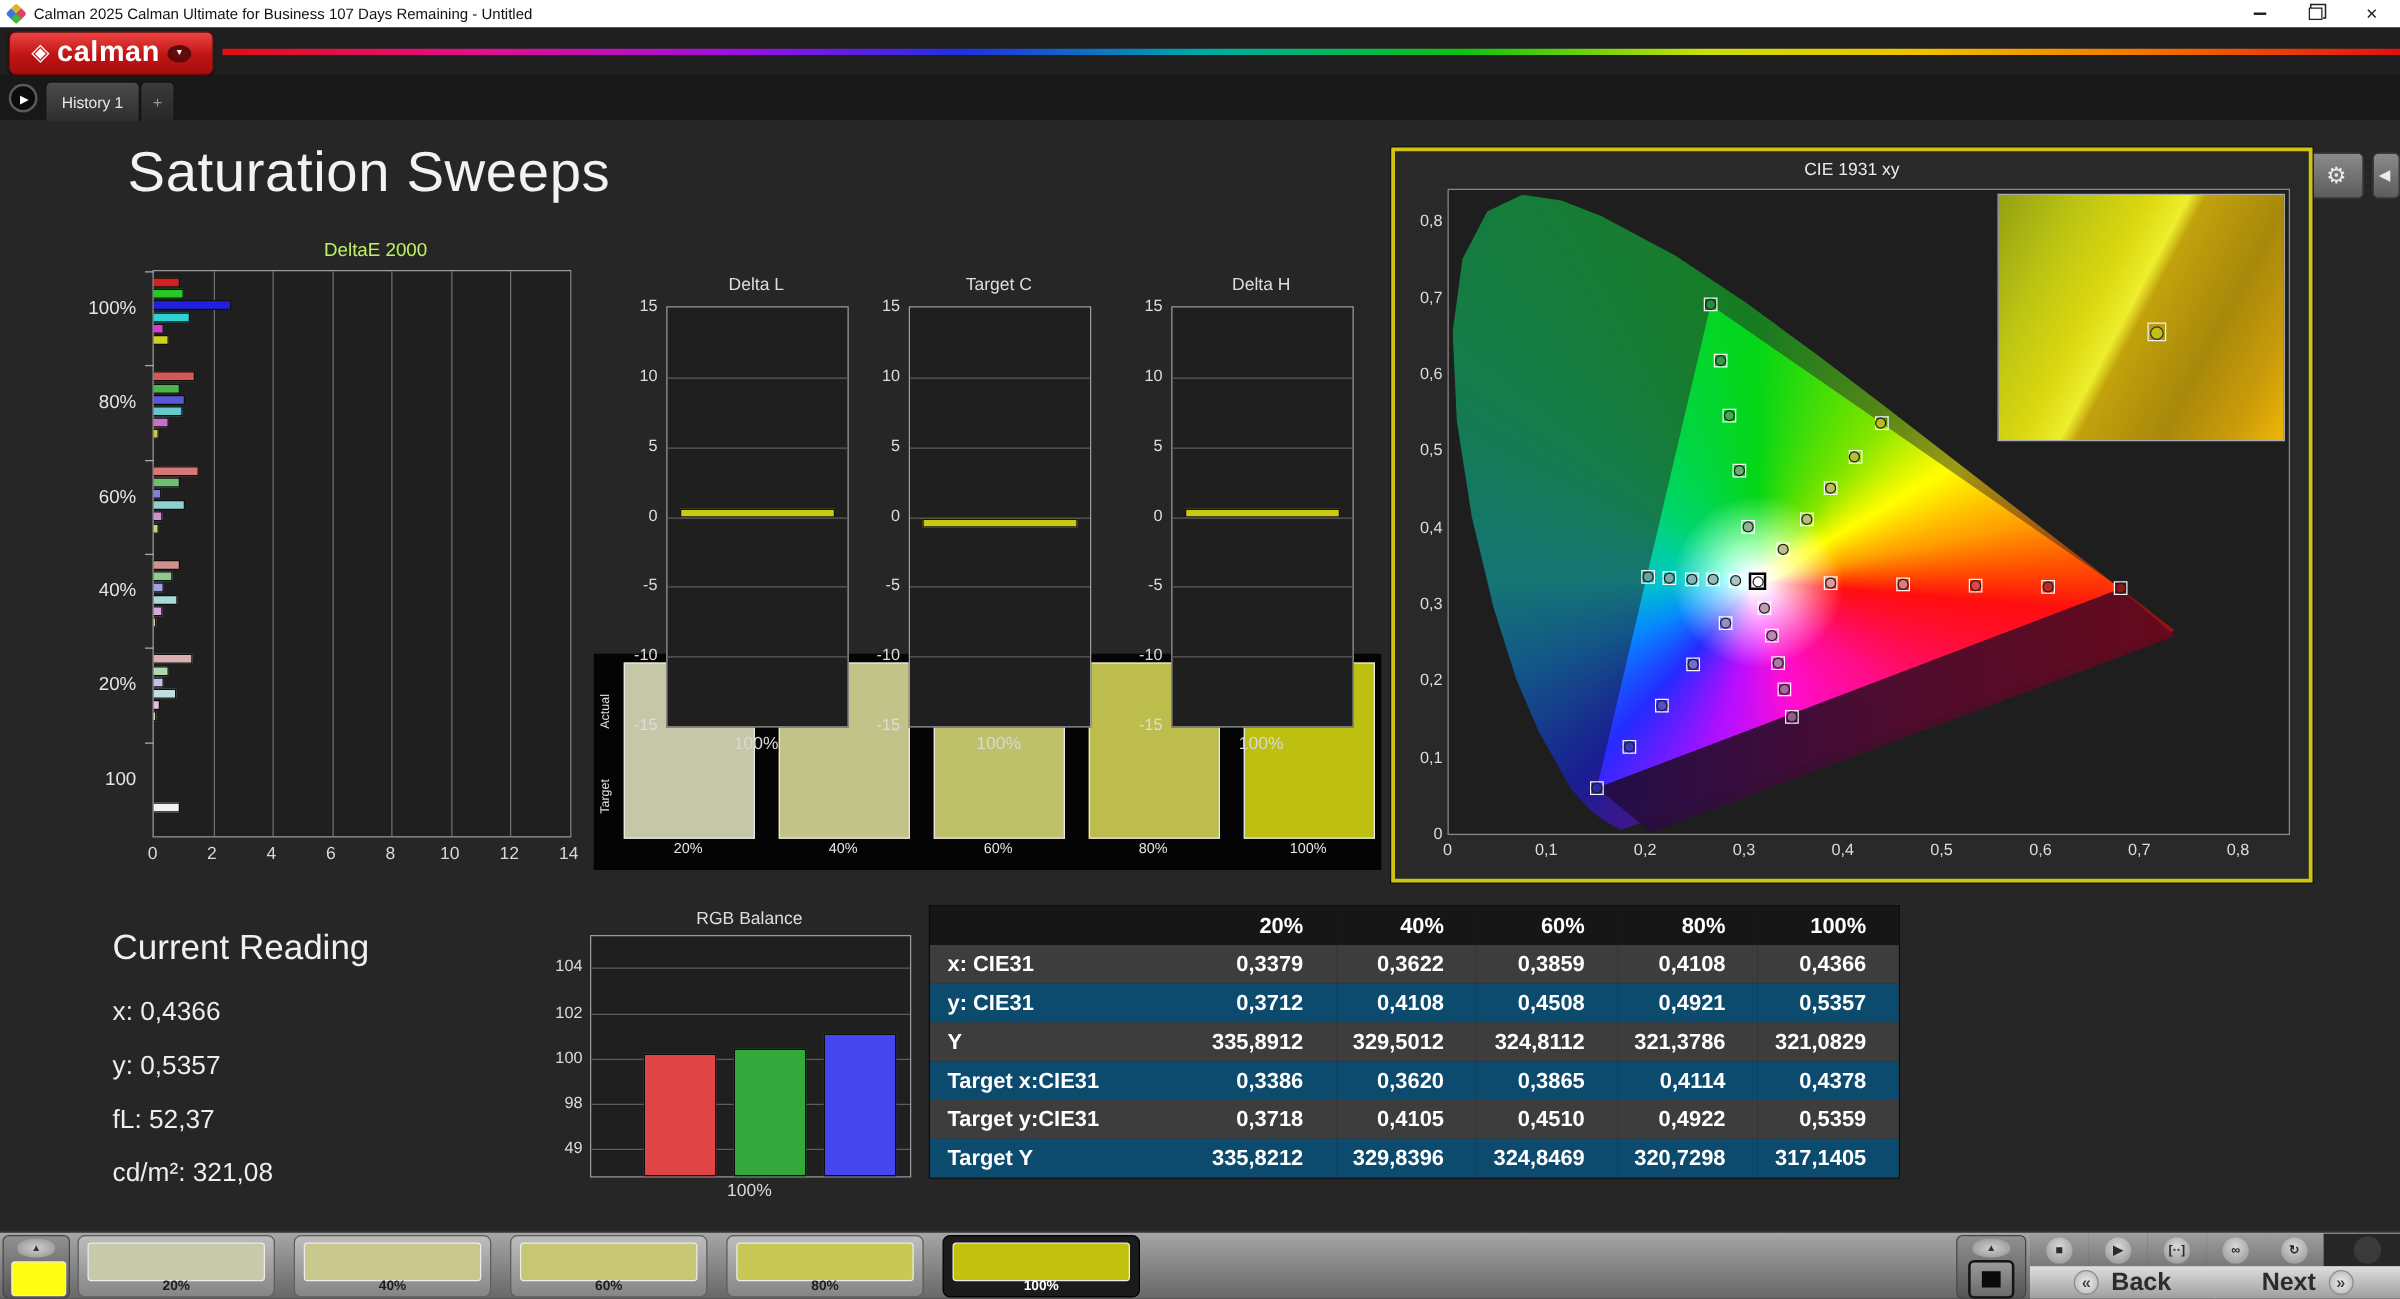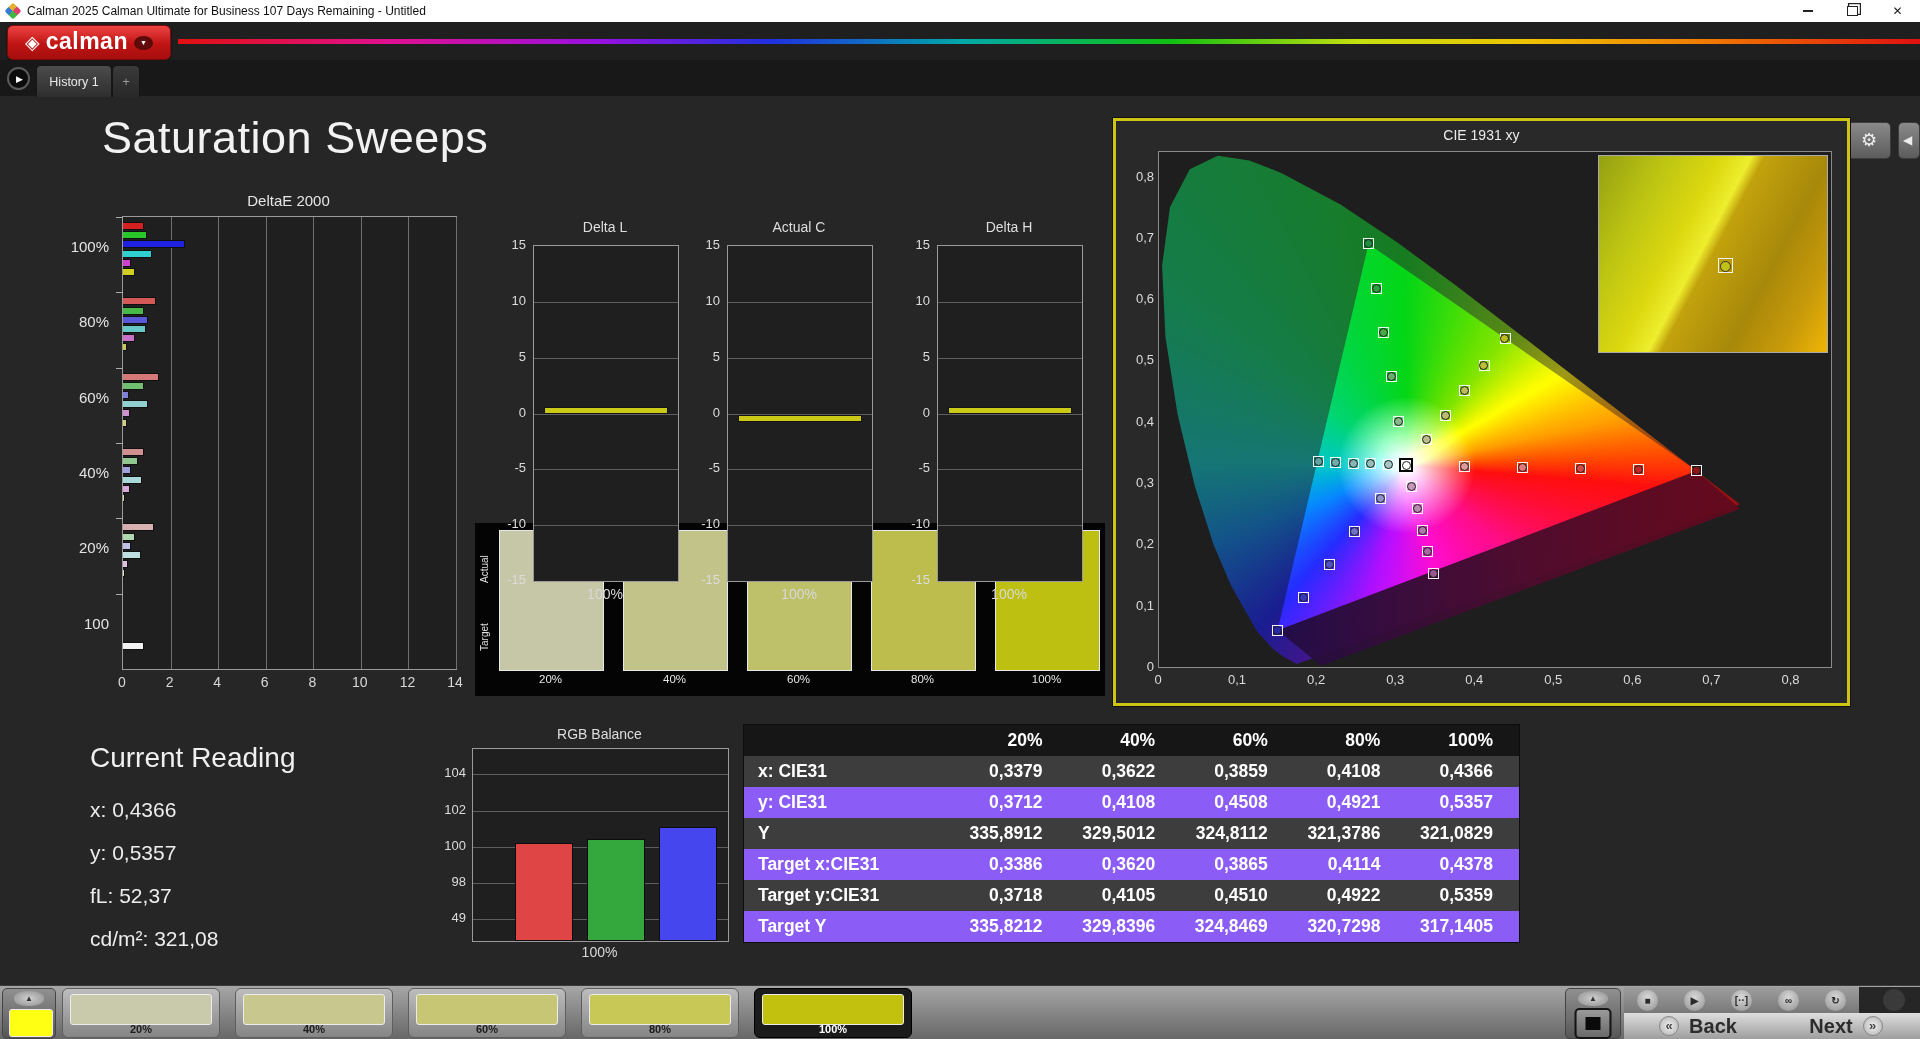--- a/index.html
+++ b/index.html
@@ -53,21 +53,21 @@
   .sq-btn{width:42px;height:35px;border-radius:5px;background:linear-gradient(#8a8a8a,#5c5c5c);
     border:1px solid #3c3c3c;color:#ececec;font-size:18px;display:flex;align-items:center;justify-content:center;cursor:pointer}
   #collapse-btn{width:16px;overflow:hidden;justify-content:flex-start;padding-left:4px;font-size:12px}
 
   
   #main{position:absolute;left:0;top:96px;width:1920px;height:889px}
   #page-title{position:absolute;left:102px;top:16px;font-size:45px;color:#f2f2f2;letter-spacing:.5px}
 
   
   #de-chart{position:absolute;left:75px;top:96px;width:400px;height:510px}
-  #de-title{position:absolute;left:47px;top:0;width:333px;text-align:center;color:#e5e5e5;font-size:15px}
+  #de-title{position:absolute;left:59px;top:0;width:333px;text-align:center;color:#bef264;font-size:15px}
   #de-plot{position:absolute;left:47px;top:24px;width:333px;height:452px;background:#1f1f1f;
     border:1px solid #9a9a9a;box-sizing:content-box}
   .vline{position:absolute;top:0;bottom:0;width:1px;background:#6f6f6f}
   .htick{position:absolute;left:-7px;width:7px;height:1px;background:#aaa}
   .de-bar{position:absolute;left:0;height:8px;border:1px solid #101010;border-left:none;box-sizing:border-box}
   #de-ylabels{position:absolute;left:-28px;top:24px;width:70px;height:452px}
   .de-ylab{position:absolute;right:8px;width:62px;text-align:right;color:#e4e4e4;font-size:15px}
   #de-xaxis{position:absolute;left:47px;top:482px;width:333px;height:18px}
   .de-xlab{position:absolute;transform:translateX(-50%);color:#d8d8d8;font-size:14px}
 
@@ -100,21 +100,21 @@
   .rgb-bar{position:absolute;border:1px solid #0c0c0c;box-sizing:border-box}
   #rgb-xlab{position:absolute;left:32px;top:218px;width:255px;text-align:center;color:#d8d8d8;font-size:14px}
 
   
   #tbl{position:absolute;left:743px;top:628px;width:775px;border:1px solid #0d0d0d;
     display:grid;grid-template-columns:212px repeat(5,1fr);font-size:17.5px;color:#fff}
   #tbl .c{height:31px;display:flex;align-items:center;box-sizing:border-box}
   #tbl .hd{background:#161616;font-weight:700;justify-content:flex-end;padding-right:26px}
   #tbl .lab{font-weight:700;padding-left:14px}
   #tbl .val{justify-content:flex-end;padding-right:26px;font-weight:600}
-  .row-dark{background:#3d3d3d}.row-light{background:#8b5cf6}
+  .row-dark{background:#3d3d3d}.row-light{background:#0c4a6e}
 
   
   #cie{position:absolute;left:1113px;top:22px;width:731px;height:582px;background:#292929;
     border:3px solid #cfc511;box-shadow:0 0 0 1px #111}
   #cie-title{position:absolute;left:0;top:6px;width:100%;text-align:center;color:#ececec;font-size:14px}
   #cie-plot{position:absolute;left:42px;top:30px;width:672px;height:515px;background:#1e1e1e;border:1px solid #8a8a8a}
   .cie-layer{position:absolute;inset:0;
     background:
       radial-gradient(circle at 36.8% 60.8%, rgba(255,255,255,.95) 0%, rgba(255,255,255,0) 13%),
       conic-gradient(from 0deg at 36.8% 60.8%, #18b425 0deg,#7cc414 38deg,#e2dc10 60deg,#ef8c0c 78deg,#e81414 95deg,#ee1470 130deg,#cc14a4 163deg,#8c14cc 195deg,#2428dc 222deg,#1476cc 247deg,#14aaaa 270deg,#14b46a 305deg,#18b425 360deg)}
@@ -488,21 +488,21 @@
         <div class="dl-ylab" style="top: 18px;">15</div>
         <div class="dl-ylab" style="top: 73.8333px;">10</div>
         <div class="dl-ylab" style="top: 129.667px;">5</div>
         <div class="dl-ylab" style="top: 185.5px;">0</div>
         <div class="dl-ylab" style="top: 241.333px;">-5</div>
         <div class="dl-ylab" style="top: 297.167px;">-10</div>
         <div class="dl-ylab" style="top: 353px;">-15</div>
         <div class="dl-xlab">100%</div>
       </div>
       <div class="dl-wrap" style="left: 682px; top: 123px;">
-        <div class="dl-title">Actual C</div>
+        <div class="dl-title">Target C</div>
         <div class="dl-plot">
           <div class="hline" style="top: 55.8333px;"></div>
           <div class="hline" style="top: 111.667px;"></div>
           <div class="hline" style="top: 167.5px;"></div>
           <div class="hline" style="top: 223.333px;"></div>
           <div class="hline" style="top: 279.167px;"></div>
           <div class="dl-bar" style="top: 168.5px; background: rgb(201, 201, 22);"></div>
         </div>
         <div class="dl-ylab" style="top: 18px;">15</div>
         <div class="dl-ylab" style="top: 73.8333px;">10</div>

